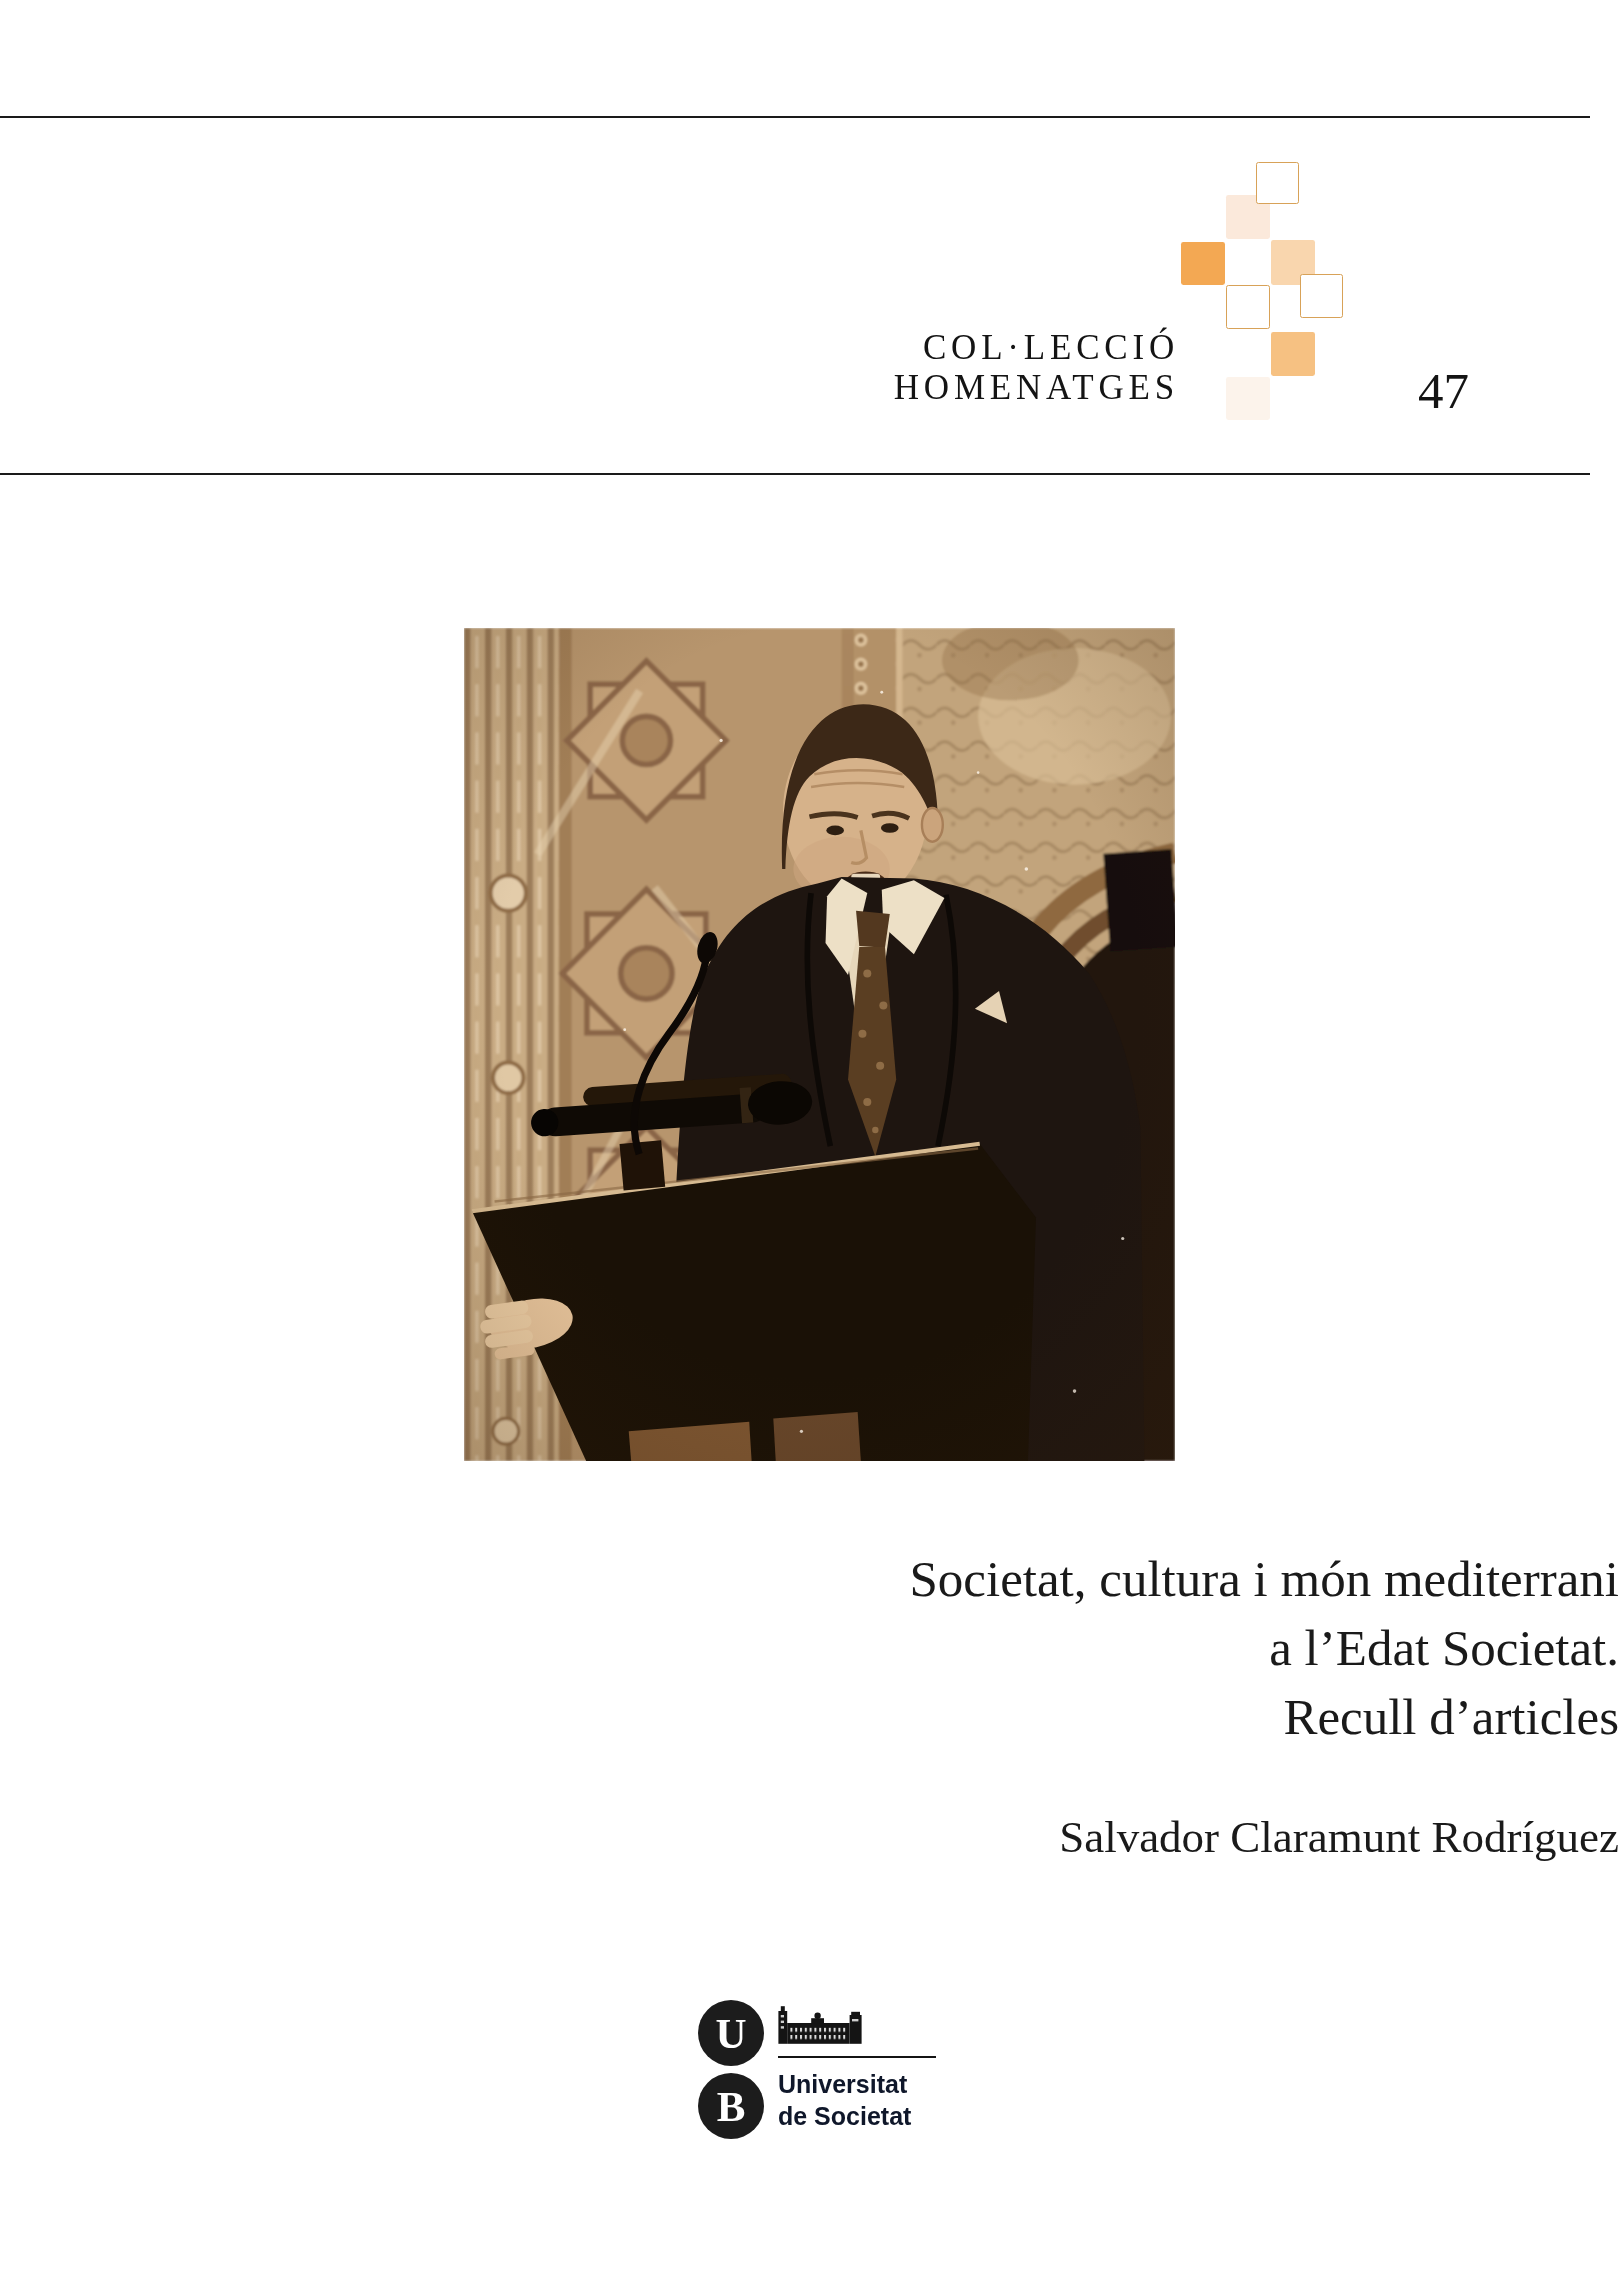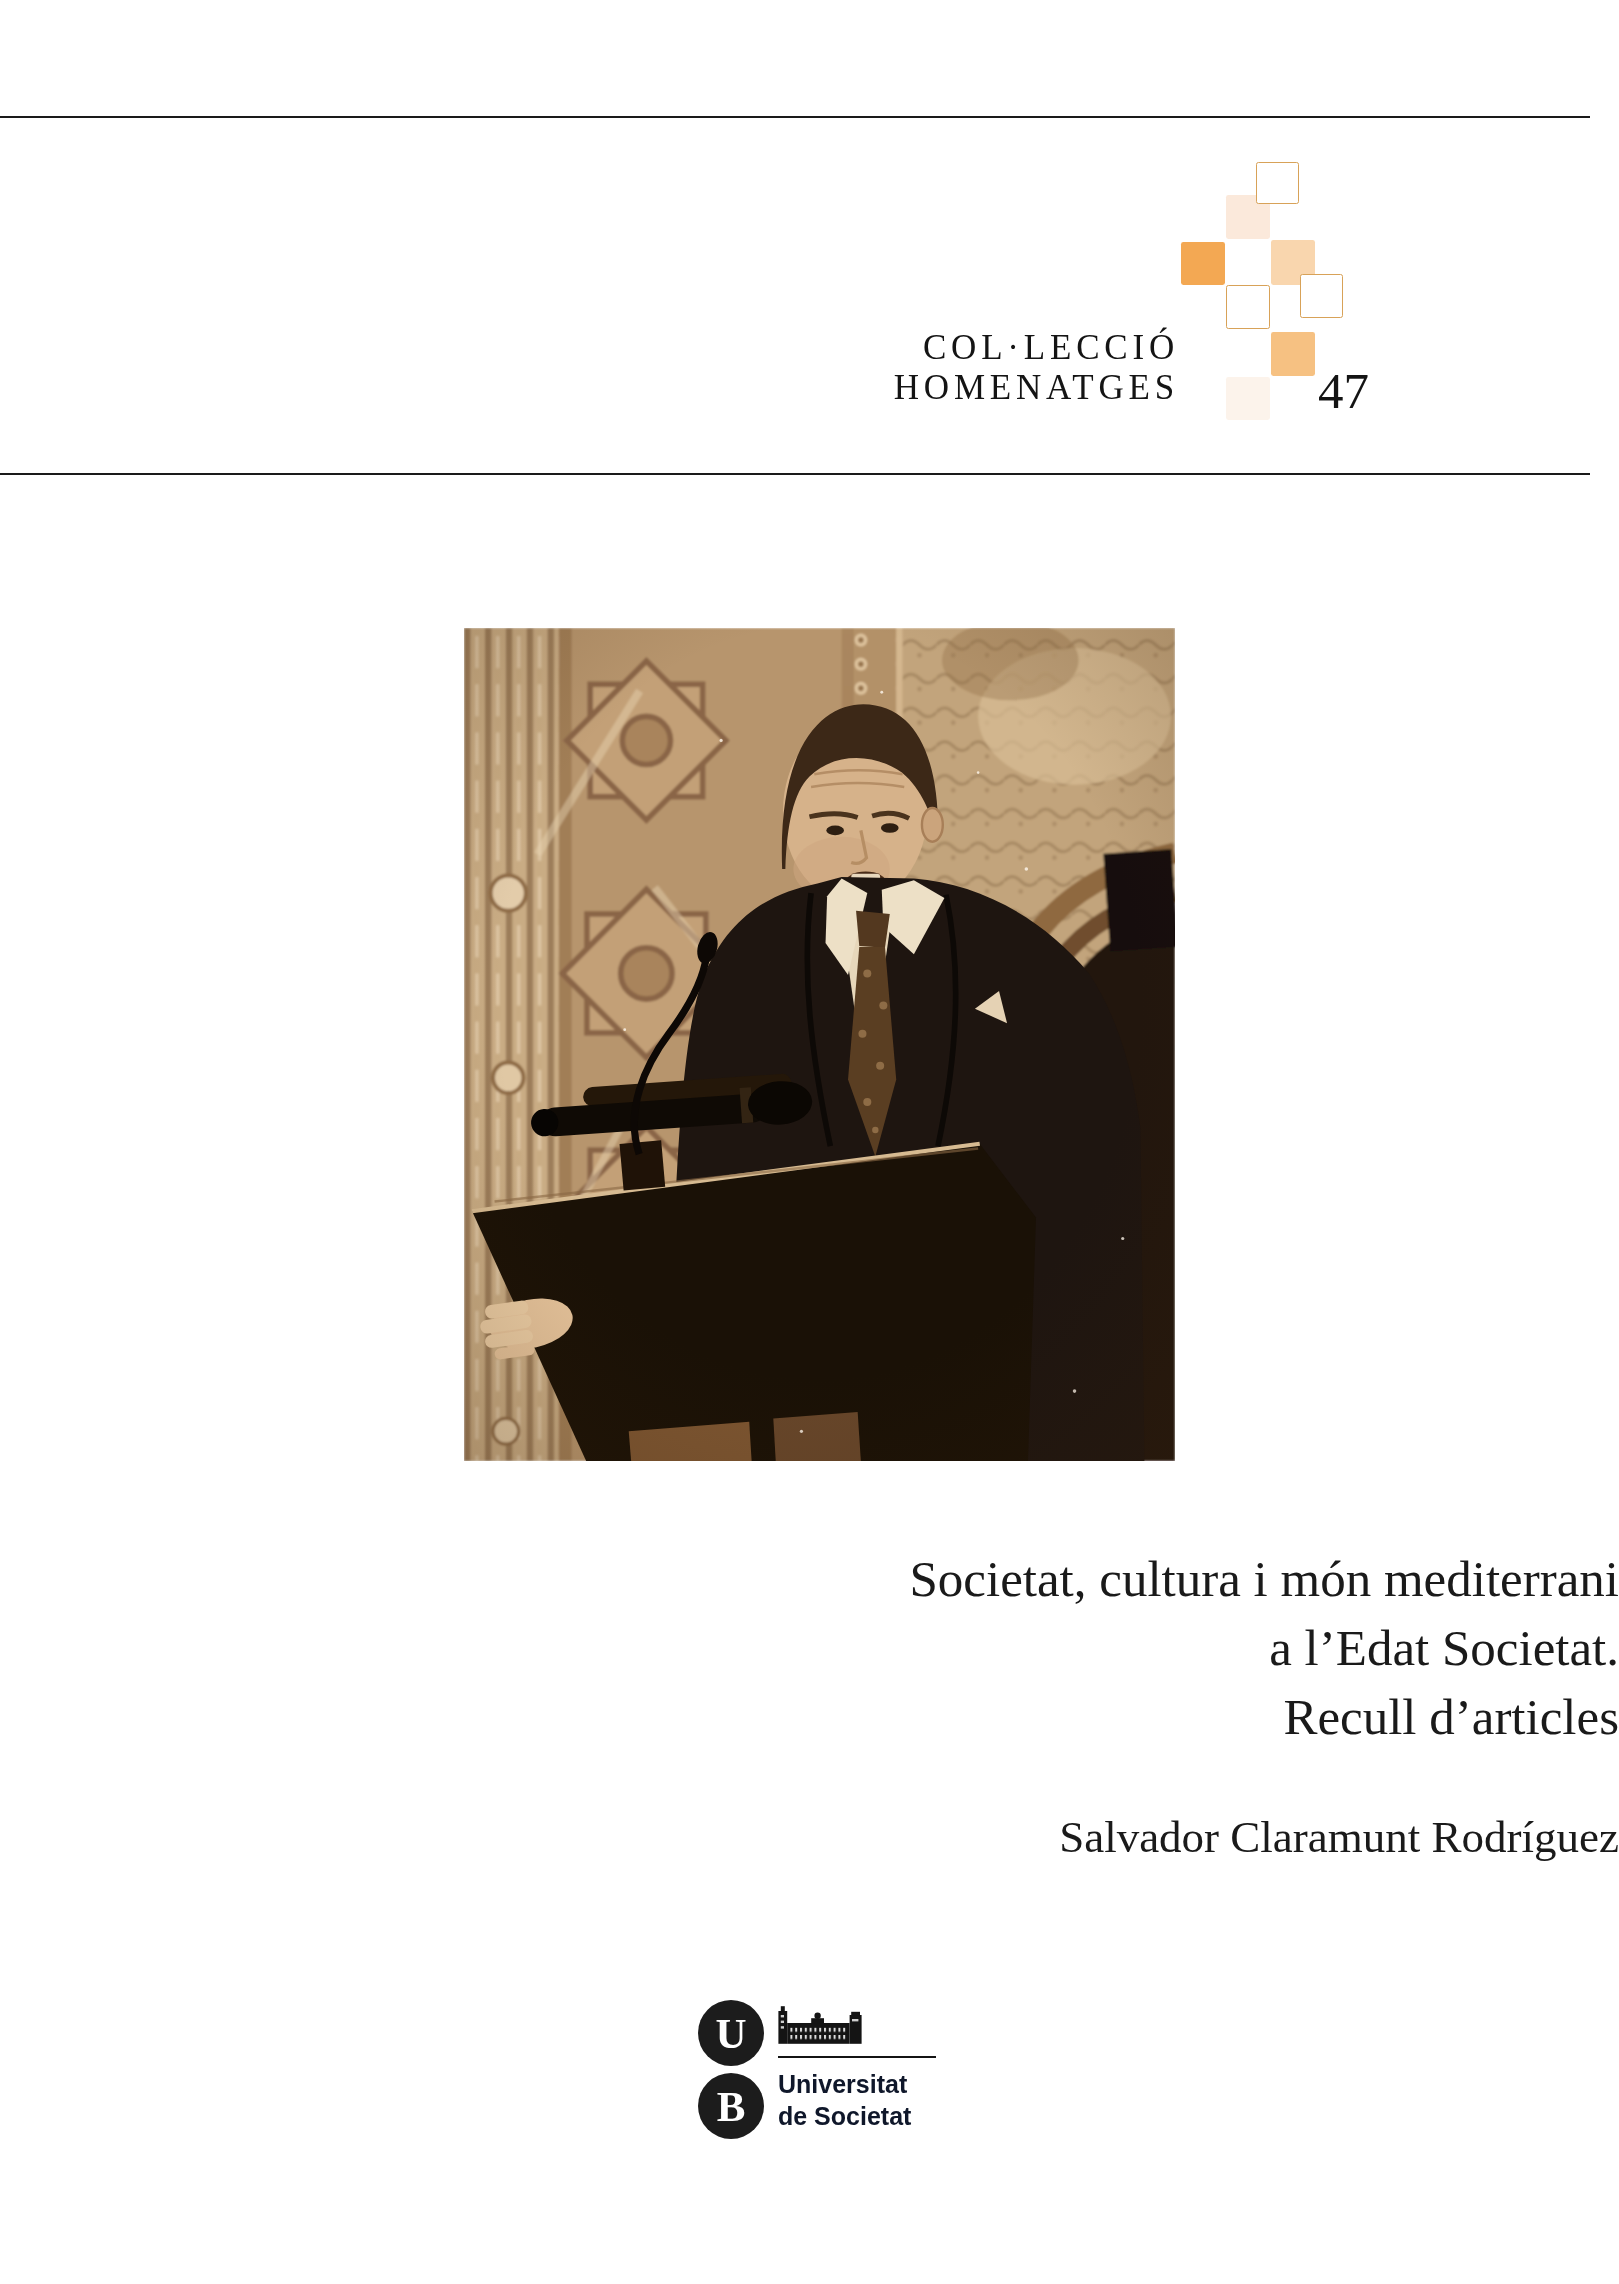--- a/index.html
+++ b/index.html
@@ -7,21 +7,21 @@
     position:relative;width:1619px;height:2284px;background:#ffffff;overflow:hidden;
     font-family:"Liberation Serif","DejaVu Serif",serif;color:#1a1a1a;border-radius:30px;
   }
   .rule{position:absolute;left:0;width:1590px;height:2.4px;background:#1a1a1a;}
   #rule-top{top:116px;}
   #rule-header{top:473px;}
 
   .hdr-line{position:absolute;right:440px;line-height:1;font-size:35px;letter-spacing:4.8px;color:#141414;white-space:nowrap;}
   #hdr-line1{top:330px;}
   #hdr-line2{top:370px;}
-  .vol{position:absolute;left:1318px;top:366px;font-size:51px;line-height:1;color:#141414;}
+  .vol{position:absolute;left:1418px;top:366px;font-size:51px;line-height:1;color:#141414;}
 
   #logo-squares{position:absolute;left:0;top:0;width:1619px;height:482px;}
   .hsq{position:absolute;box-sizing:border-box;border-radius:2.4px;}
 
   .photo{position:absolute;left:464px;top:628px;width:711px;height:833px;}
   .photo svg{display:block;width:711px;height:833px;}
 
   .title{position:absolute;left:12px;top:1545px;width:1607px;text-align:right;
          font-size:51px;line-height:69px;color:#1a1a1a;}
   .author{position:absolute;left:12px;top:1815px;width:1607px;text-align:right;

